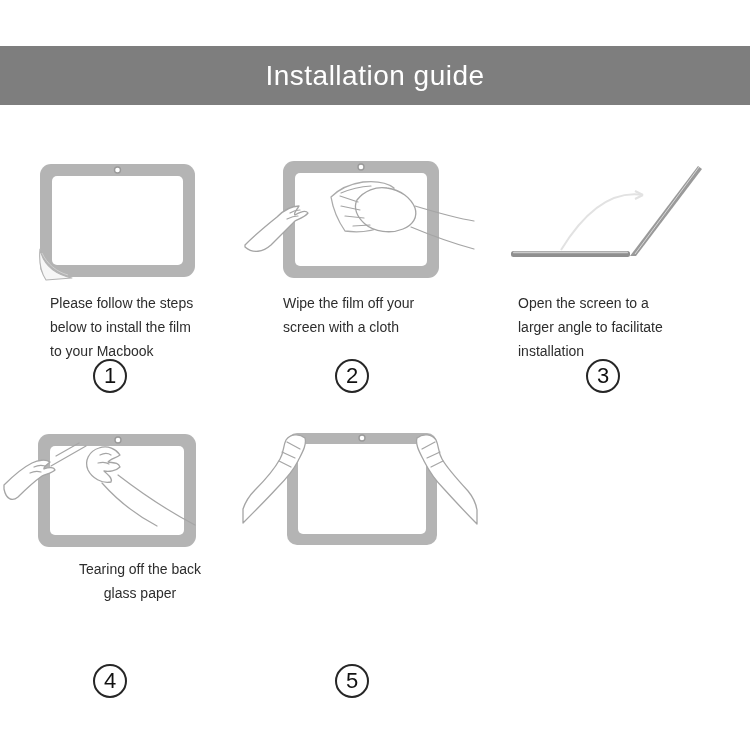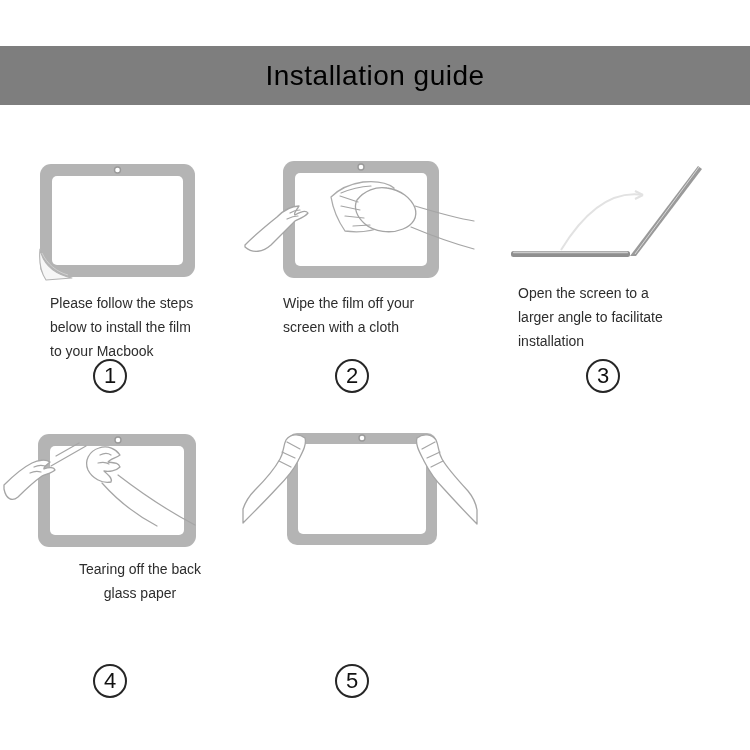--- a/index.html
+++ b/index.html
@@ -1,35 +1,35 @@
 <!DOCTYPE html>
 <html><head>
 <meta charset="utf-8">
 <style>
   html,body{margin:0;padding:0;background:#fff;}
   #page{position:relative;width:750px;height:750px;background:#ffffff;overflow:hidden;
         font-family:"Liberation Sans","DejaVu Sans",sans-serif;}
   
   #header{position:absolute;left:0;top:46px;width:750px;height:59px;background:#7e7e7e;
           display:flex;align-items:center;justify-content:center;}
-  #header .title{color:#000000;font-size:28px;font-weight:400;letter-spacing:0.5px;}
+  #header .title{color:#ffffff;font-size:28px;font-weight:400;letter-spacing:0.5px;}
   
   .panel{position:absolute;}
   .p1{left:20px;top:155px;width:215px;height:250px;}
   .p2{left:245px;top:155px;width:230px;height:250px;}
   .p3{left:495px;top:155px;width:240px;height:250px;}
   .p4{left:20px;top:425px;width:215px;height:285px;}
   .p5{left:245px;top:425px;width:230px;height:285px;}
   .p6{left:495px;top:425px;width:240px;height:285px;}
   .illus{position:absolute;left:0;top:0;overflow:visible;}
   .caption{position:absolute;margin:2px;font-size:14px;line-height:24px;color:#2d2d2d;
            white-space:pre-line;}
   .p1 .caption{left:28px;top:134px;width:180px;}
   .p2 .caption{left:36px;top:134px;width:195px;}
-  .p3 .caption{left:21px;top:124px;width:205px;}
+  .p3 .caption{left:21px;top:134px;width:205px;}
   .p4 .caption{left:28px;top:130px;width:180px;text-align:center;}
   .p5 .caption{left:23px;top:130px;width:210px;}
   .p6 .caption{left:21px;top:130px;width:228px;}
   .stepnum{position:absolute;width:34px;height:34px;border:2px solid #262626;border-radius:50%;
            box-sizing:border-box;display:flex;align-items:center;justify-content:center;
            font-size:22px;color:#111;background:#fff;}
   .p1 .stepnum{left:73px;top:204px;}
   .p2 .stepnum{left:90px;top:204px;}
   .p3 .stepnum{left:91px;top:204px;}
   .p4 .stepnum{left:73px;top:239px;}

